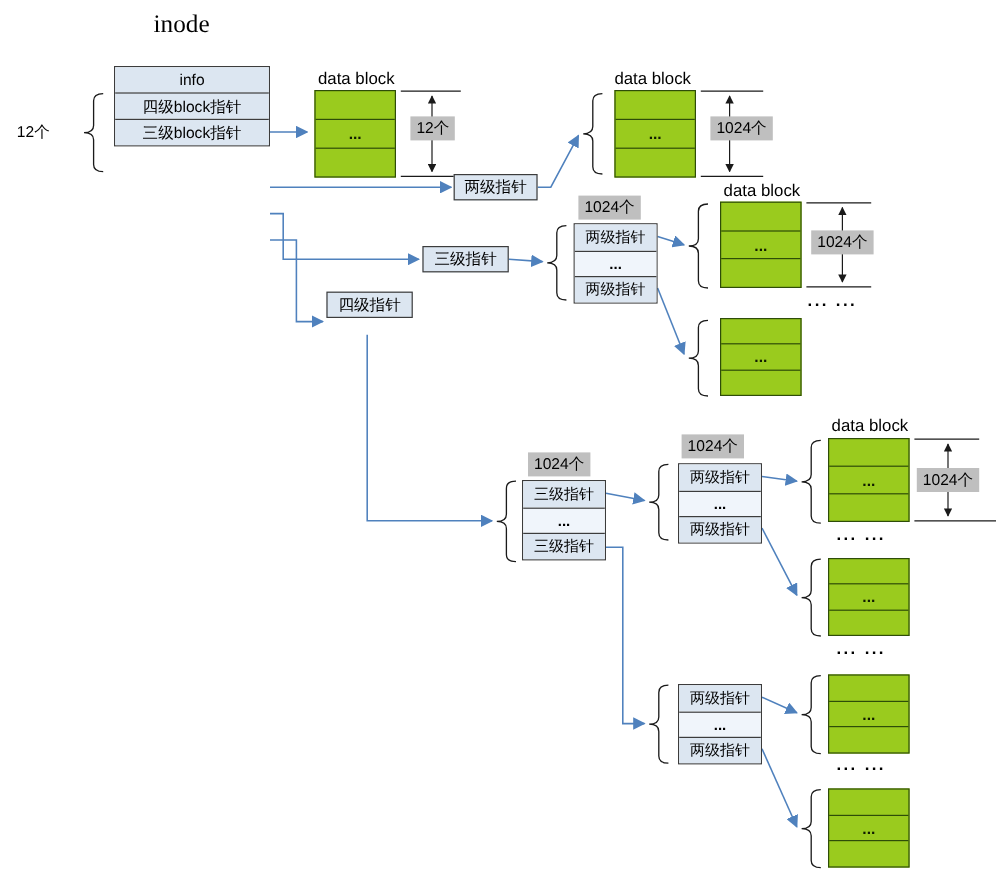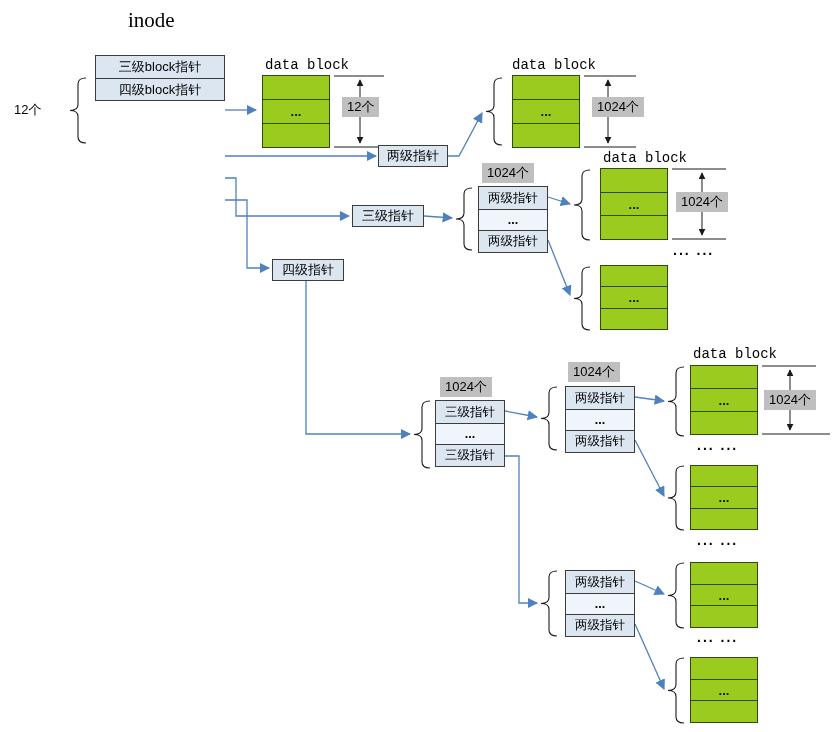--- a/index.html
+++ b/index.html
@@ -42,21 +42,21 @@
   .gcell {
     flex:1; border-top:1px solid #2e4d08; display:flex; align-items:center; justify-content:center;
     font-size:13px; font-weight:bold; color:#101c00;
   }
   .gcell:first-child { border-top:none; }
 
   .glabel {
     background:var(--count-bg, #BFBFBF); font-size:13px; padding:1px 5px;
     color:#000; white-space:nowrap; z-index:3;
   }
-  .dblabel { font-family:Liberation Mono, monospace; font-size:14px; white-space:nowrap; }
+  .dblabel { font-family:Liberation Sans, sans-serif; font-size:14px; white-space:nowrap; }
   .ellip { font-size:14px; font-weight:bold; letter-spacing:2px; white-space:nowrap; }
   .sidelabel { font-size:13px; }
 
   .conn { fill:none; stroke:var(--connector-blue, #4F81BD); stroke-width:1.3; }
   .dim line { stroke:var(--line-black, #1a1a1a); stroke-width:1; }
   .brace { fill:none; stroke:var(--line-black, #1a1a1a); stroke-width:1.1; }
 </style>
 </head>
 <body>
 
@@ -124,29 +124,30 @@
         <path d="M 684 466 Q 676 466 676 472 L 676 492 Q 676 498 668 498 Q 676 498 676 504 L 676 524 Q 676 530 684 530" class="brace"></path>
         <path d="M 557 571 Q 549 571 549 577 L 549 597.5 Q 549 603.5 541 603.5 Q 549 603.5 549 609.5 L 549 630 Q 549 636 557 636" class="brace"></path>
         <path d="M 684 563 Q 676 563 676 569 L 676 589.5 Q 676 595.5 668 595.5 Q 676 595.5 676 601.5 L 676 622 Q 676 628 684 628" class="brace"></path>
         <path d="M 684 658 Q 676 658 676 664 L 676 684.5 Q 676 690.5 668 690.5 Q 676 690.5 676 696.5 L 676 717 Q 676 723 684 723" class="brace"></path>
       </g>
   </svg>
 
   <div class="abs title" style="left:128px; top:8px;">inode</div>
 
   <div class="abs itable" style="left:95px; top:55px;">
+    <div class="irow h21">info</div>
+    <div class="irow h22">四级block指针</div>
     <div class="irow h22">三级block指针</div>
-    <div class="irow h22">四级block指针</div>
   </div>
 
   <div class="abs sidelabel" style="left:14px; top:101px;">12个</div>
 
   <div class="abs pbox" style="left:378px; top:145px; width:70px;">两级指针</div>
   <div class="abs pbox" style="left:352px; top:205px;">三级指针</div>
-  <div class="abs pbox" style="left:272px; top:259px;font-family:Liberation Mono, monospace;">四级指针</div>
+  <div class="abs pbox" style="left:272px; top:243px;font-family:Liberation Mono, monospace;">四级指针</div>
 
   <div class="abs ptable" style="left:478px; top:186px;">
     <div class="prow">两级指针</div>
     <div class="prow dots">...</div>
     <div class="prow">两级指针</div>
   </div>
 
   <div class="abs ptable" style="left:435px; top:400px;">
     <div class="prow">三级指针</div>
     <div class="prow dots">...</div>

